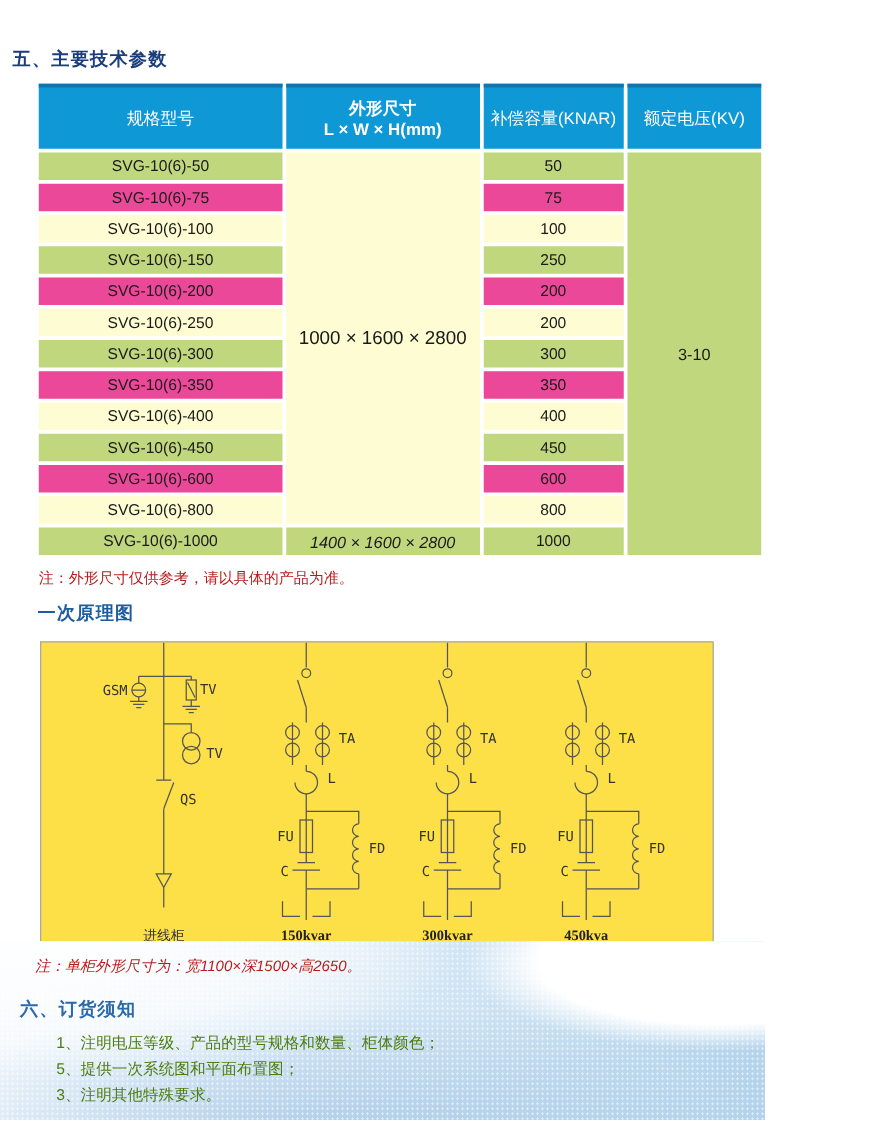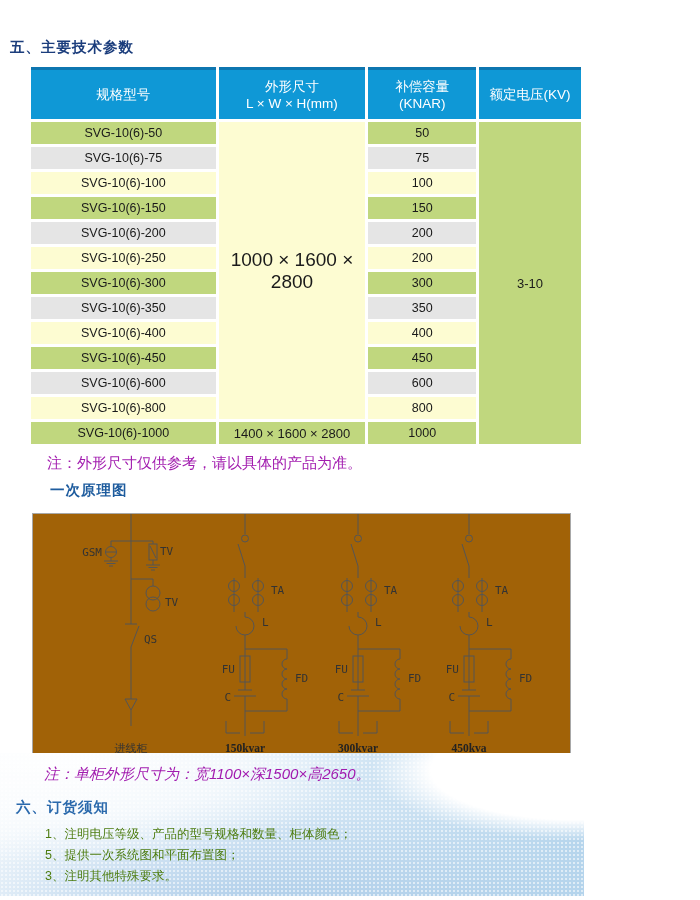--- a/index.html
+++ b/index.html
@@ -1,40 +1,40 @@
 <!DOCTYPE html>
 <html><head>
 <meta charset="utf-8">
 <style>
   html,body{margin:0;padding:0;background:#fff;}
   .page{position:relative;width:584px;height:900px;background:#ffffff;overflow:hidden;
-        font-family:"Liberation Sans","DejaVu Sans",sans-serif;color:#1a1a1a;}
+        font-family:"Liberation Sans","DejaVu Sans",sans-serif;color:#1a1a1a;padding-left:28px;}
 
   
   .sec-title{position:absolute;font-weight:bold;font-size:14.5px;letter-spacing:1px;}
   .t5{left:10px;top:38px;color:#1b3d7c;}
-  .t-diag{left:30px;top:481px;color:#1e5c9e;margin-left:20px;}
+  .t-diag{left:30px;top:481px;color:#1e5c9e;}
   .t6{left:16px;top:798px;color:#2a69ac;}
 
   
   table.spec{position:absolute;left:28px;top:64px;border-collapse:separate;border-spacing:3px;}
   table.spec th{background:#0f98d6;color:#fff;font-weight:normal;font-size:13.5px;
                 border-top:3px solid #0d76b0;height:49px;text-align:center;vertical-align:middle;padding:0 4px;}
   table.spec td{height:22px;text-align:center;vertical-align:middle;font-size:12.5px;color:#1a1a1a;padding:0;}
   .row-green{background:#c0d77e;}
-  .row-blue{background:#e5e5e5;}
+  .row-blue{background:#ec4899;}
   .row-yellow{background:#fdfcd2;}
-  .hdr-line{display:block;line-height:17px;}
-  .note{position:absolute;font-size:15px;color:#a21caf;margin-left:16px;}
+  .hdr-line{display:block;line-height:17px;font-weight:bold;}
+  .note{position:absolute;font-size:12px;color:#b91c1c;}
   .note-table{left:31px;top:454px;}
   .note-diagram{left:28px;top:765px;font-style:italic;}
 
   
   .diagram-box{position:absolute;left:32px;top:513px;width:537px;height:243px;
-               border:1px solid #a8a8a8;background:#a16207;}
+               border:1px solid #a8a8a8;background:#fde047;}
   .diagram-box svg{display:block;}
   .cad{font-family:"DejaVu Sans Mono","Liberation Mono",monospace;font-size:11px;fill:#333;}
   .cad-cjk{font-family:"DejaVu Sans",sans-serif;font-size:11px;fill:#333;}
   .cad-bold{font-family:"Liberation Serif","DejaVu Serif",serif;font-weight:bold;font-size:11.5px;fill:#222;}
   .wire{stroke:#555;stroke-width:1;fill:none;}
 
   
   .bottom-bg{position:absolute;left:0;top:753px;width:700px;height:143px;
      background:
        radial-gradient(circle, rgba(255,255,255,0.55) 0.8px, rgba(255,255,255,0) 1.1px),
@@ -66,35 +66,35 @@
           <span class="hdr-line">外形尺寸</span>
           <span class="hdr-line">L × W × H(mm)</span>
         </th>
         <th>补偿容量(KNAR)</th>
         <th>额定电压(KV)</th>
       </tr>
     </thead>
     <tbody>
         <tr>
           <td class="row-green">SVG-10(6)-50</td>
-          <td class="row-yellow" rowspan="12" style="font-size: 19px;">1000 × 1600 × 2800</td>
+          <td class="row-yellow" rowspan="12" style="font-size: 15px;">1000 × 1600 × 2800</td>
           <td class="row-green">50</td>
           <td class="row-green" rowspan="13" style="font-size: 13px; margin-left: 38px;">3-10</td>
         </tr>
         <tr>
           <td class="row-blue">SVG-10(6)-75</td>
           <td class="row-blue">75</td>
         </tr>
         <tr>
           <td class="row-yellow">SVG-10(6)-100</td>
           <td class="row-yellow">100</td>
         </tr>
         <tr>
           <td class="row-green">SVG-10(6)-150</td>
-          <td class="row-green">150</td>
+          <td class="row-green">250</td>
         </tr>
         <tr>
           <td class="row-blue">SVG-10(6)-200</td>
           <td class="row-blue">200</td>
         </tr>
         <tr>
           <td class="row-yellow">SVG-10(6)-250</td>
           <td class="row-yellow">200</td>
         </tr>
         <tr>
@@ -116,21 +116,21 @@
         <tr>
           <td class="row-blue">SVG-10(6)-600</td>
           <td class="row-blue">600</td>
         </tr>
         <tr>
           <td class="row-yellow">SVG-10(6)-800</td>
           <td class="row-yellow">800</td>
         </tr>
         <tr>
           <td class="row-green">SVG-10(6)-1000</td>
-          <td class="row-green" style="font-size: 13px;">1400 × 1600 × 2800</td>
+          <td class="row-green" style="font-size: 13px; font-style: italic;">1400 × 1600 × 2800</td>
           <td class="row-green">1000</td>
         </tr>
       </tbody>
   </table>
 
   <div class="note note-table">注：外形尺寸仅供参考，请以具体的产品为准。</div>
 
   <div class="sec-title t-diag">一次原理图</div>
 
   <div class="diagram-box">

